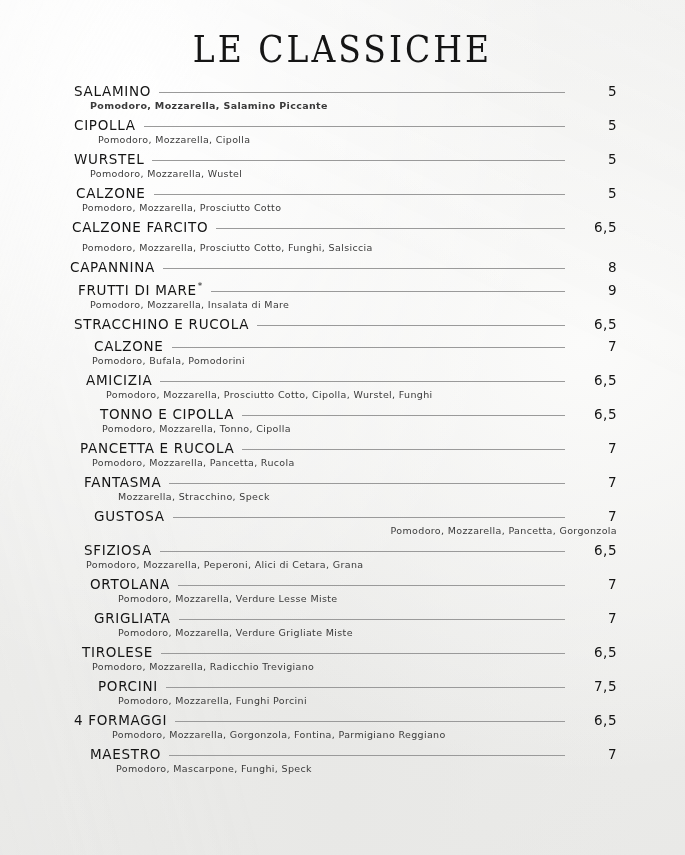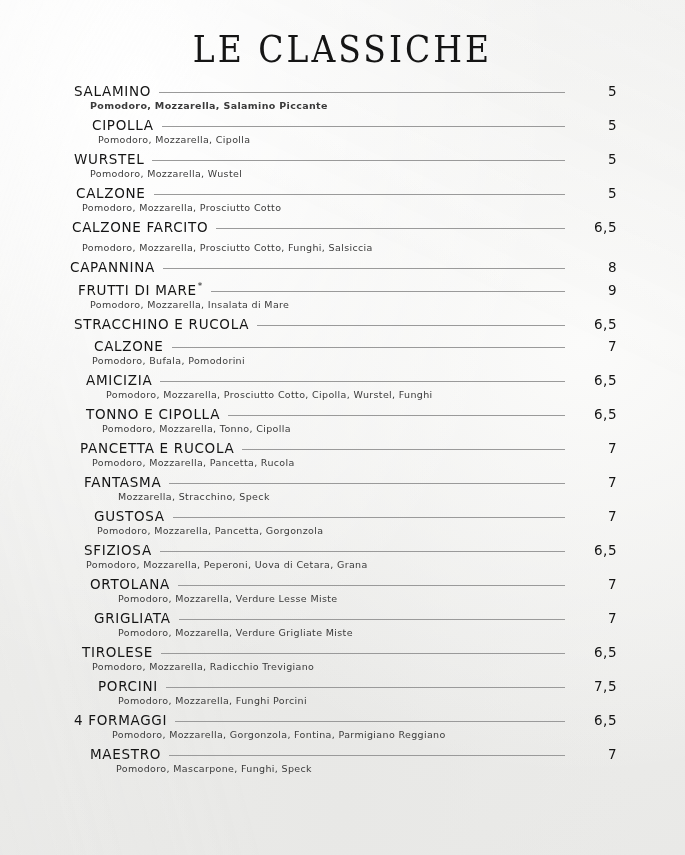--- a/index.html
+++ b/index.html
@@ -111,21 +111,21 @@
       <div class="item">
         <div class="item-head">
           <span class="name" style="margin-left: 6px;">SALAMINO</span>
           <span class="leader"></span>
           <span class="price">5</span>
         </div>
         <div class="desc" style="margin-left: 22px; font-weight: bold;">Pomodoro, Mozzarella, Salamino Piccante</div>
       </div>
       <div class="item">
         <div class="item-head">
-          <span class="name" style="margin-left: 24px;">CIPOLLA</span>
+          <span class="name" style="margin-left: 6px;">CIPOLLA</span>
           <span class="leader"></span>
           <span class="price">5</span>
         </div>
         <div class="desc" style="margin-left: 30px;">Pomodoro, Mozzarella, Cipolla</div>
       </div>
       <div class="item">
         <div class="item-head">
           <span class="name" style="margin-left: 6px;">WURSTEL</span>
           <span class="leader"></span>
           <span class="price">5</span>
@@ -181,21 +181,21 @@
       <div class="item">
         <div class="item-head">
           <span class="name" style="margin-left: 18px;">AMICIZIA</span>
           <span class="leader"></span>
           <span class="price">6,5</span>
         </div>
         <div class="desc" style="margin-left: 38px;">Pomodoro, Mozzarella, Prosciutto Cotto, Cipolla, Wurstel, Funghi</div>
       </div>
       <div class="item">
         <div class="item-head">
-          <span class="name" style="margin-left: 18px;">TONNO E CIPOLLA</span>
+          <span class="name" style="margin-left: 32px;">TONNO E CIPOLLA</span>
           <span class="leader"></span>
           <span class="price">6,5</span>
         </div>
         <div class="desc" style="margin-left: 34px;">Pomodoro, Mozzarella, Tonno, Cipolla</div>
       </div>
       <div class="item">
         <div class="item-head">
           <span class="name" style="margin-left: 12px;">PANCETTA E RUCOLA</span>
           <span class="leader"></span>
           <span class="price">7</span>
@@ -209,29 +209,29 @@
           <span class="price">7</span>
         </div>
         <div class="desc" style="margin-left: 50px;">Mozzarella, Stracchino, Speck</div>
       </div>
       <div class="item">
         <div class="item-head">
           <span class="name" style="margin-left: 26px;">GUSTOSA</span>
           <span class="leader"></span>
           <span class="price">7</span>
         </div>
-        <div class="desc" style="margin-left: 29px;">Pomodoro, Mozzarella, Pancetta, Gorgonzola</div>
+        <div class="desc" style="margin-left: 13px; text-align: right;">Pomodoro, Mozzarella, Pancetta, Gorgonzola</div>
       </div>
       <div class="item">
         <div class="item-head">
           <span class="name" style="margin-left: 16px;">SFIZIOSA</span>
           <span class="leader"></span>
           <span class="price">6,5</span>
         </div>
-        <div class="desc" style="margin-left: 18px;">Pomodoro, Mozzarella, Peperoni, Uova di Cetara, Grana</div>
+        <div class="desc" style="margin-left: 18px;">Pomodoro, Mozzarella, Peperoni, Alici di Cetara, Grana</div>
       </div>
       <div class="item">
         <div class="item-head">
           <span class="name" style="margin-left: 22px;">ORTOLANA</span>
           <span class="leader"></span>
           <span class="price">7</span>
         </div>
         <div class="desc" style="margin-left: 50px;">Pomodoro, Mozzarella, Verdure Lesse Miste</div>
       </div>
       <div class="item">

